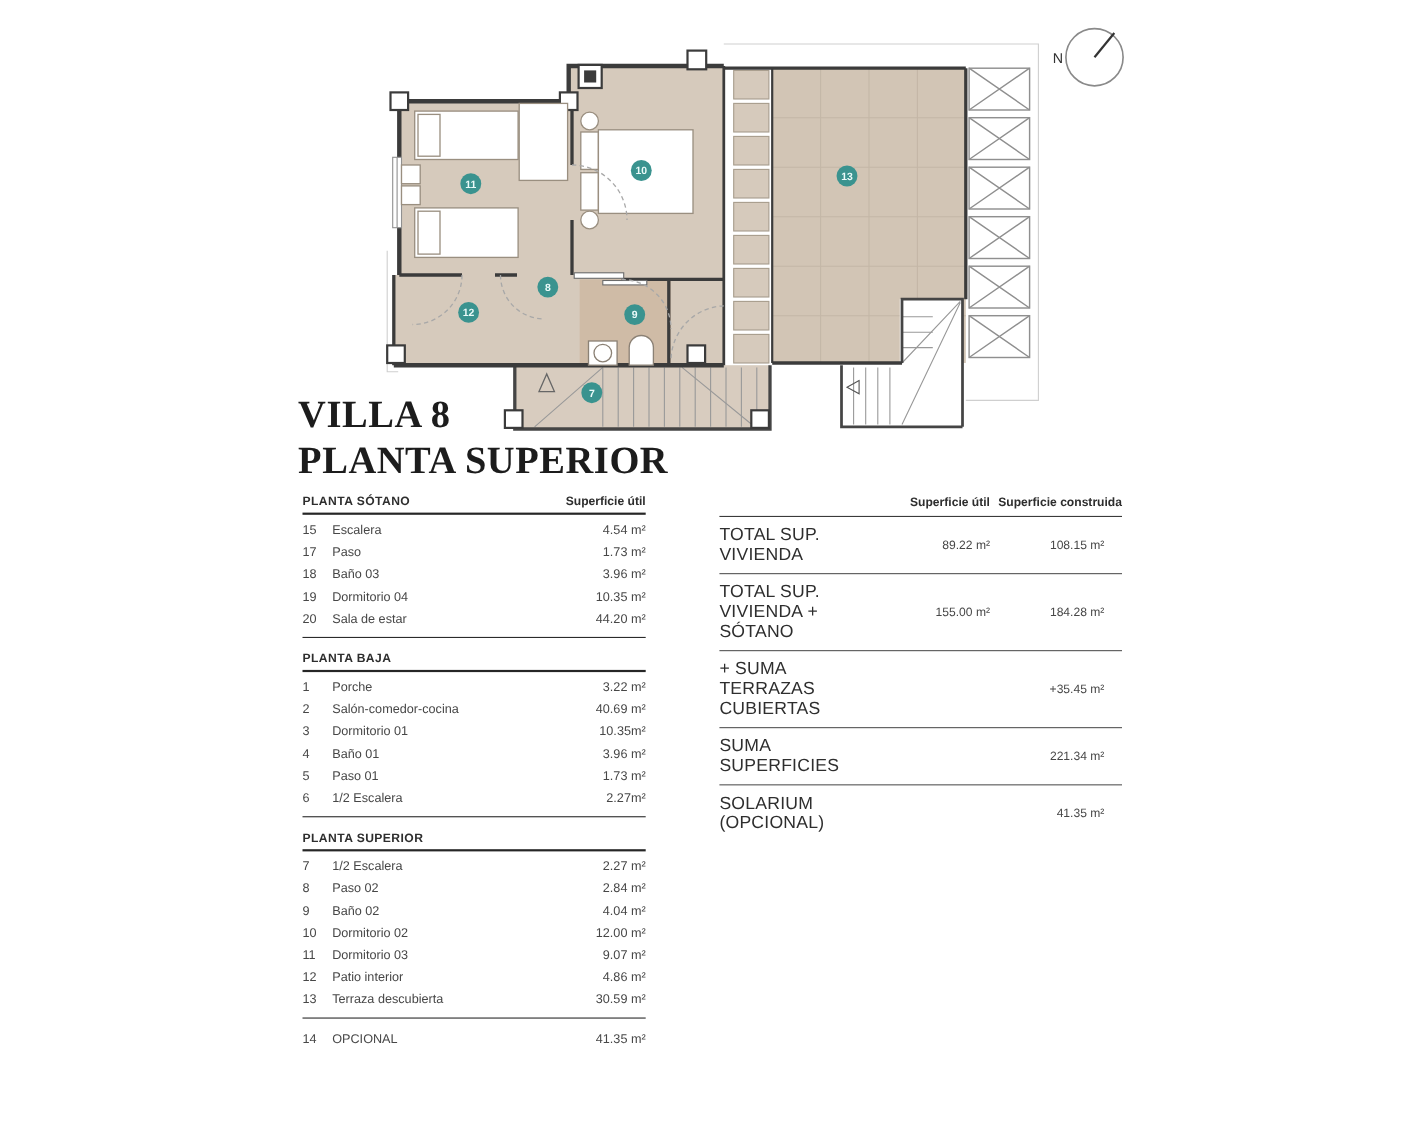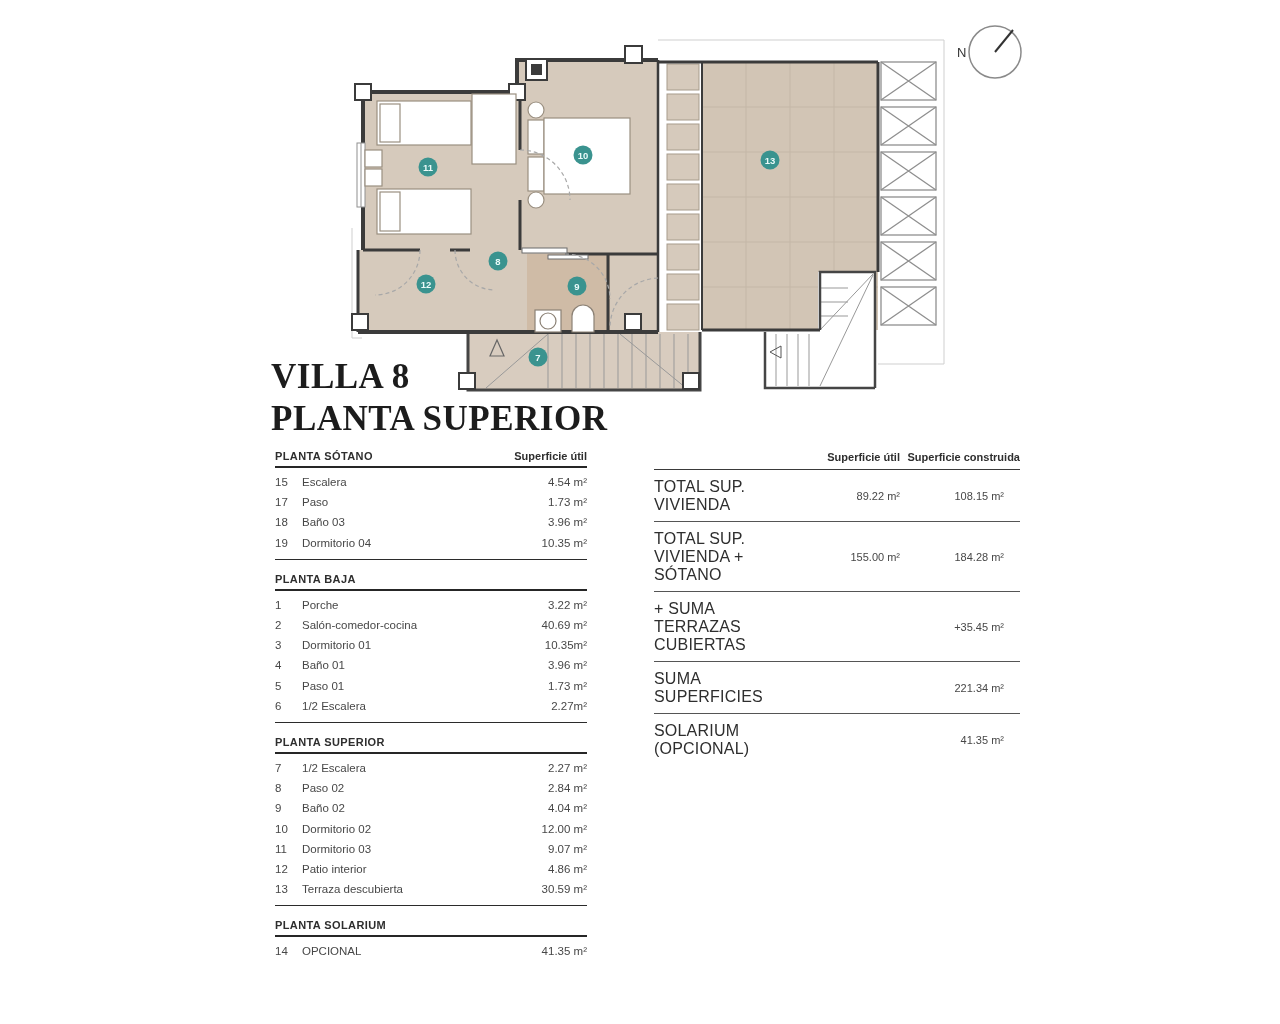--- a/index.html
+++ b/index.html
@@ -237,20 +237,25 @@
     <div class="trow">
         <span class="num">18</span>
         <span class="lbl">Baño 03</span>
         <span class="val">3.96 m²</span>
       </div>
     <div class="trow">
         <span class="num">19</span>
         <span class="lbl">Dormitorio 04</span>
         <span class="val">10.35 m²</span>
       </div>
+    <div class="trow">
+        <span class="num">20</span>
+        <span class="lbl">Sala de estar</span>
+        <span class="val">44.20 m²</span>
+      </div>
   </div>
 
   <div class="t-section">
     <div class="sec-head">
       <span class="sec-title">PLANTA BAJA</span>
     </div>
     <div class="trow">
         <span class="num">1</span>
         <span class="lbl">Porche</span>
         <span class="val">3.22 m²</span>
@@ -317,23 +322,20 @@
         <span class="val">4.86 m²</span>
       </div>
     <div class="trow">
         <span class="num">13</span>
         <span class="lbl">Terraza descubierta</span>
         <span class="val">30.59 m²</span>
       </div>
   </div>
 
   <div class="t-section last">
-    <div class="sec-head">
-      <span class="sec-title">PLANTA SOLARIUM</span>
-    </div>
     <div class="trow">
         <span class="num">14</span>
         <span class="lbl">OPCIONAL</span>
         <span class="val">41.35 m²</span>
       </div>
   </div>
 </div>
 
 <div class="stable">
   <div class="shead">

